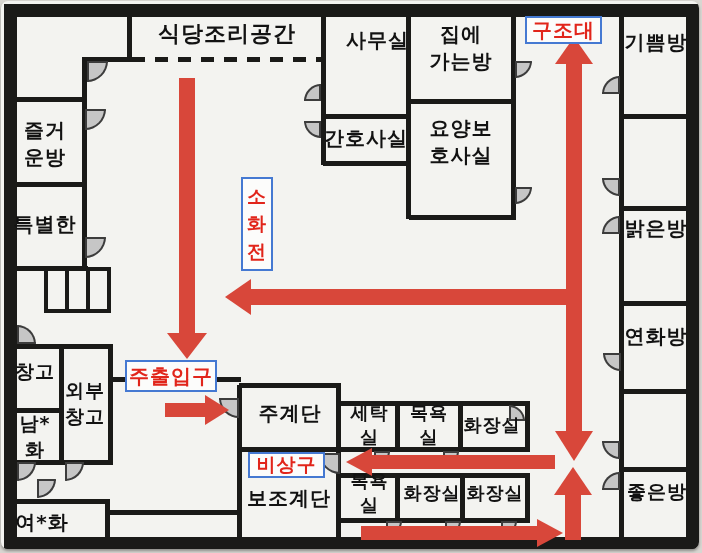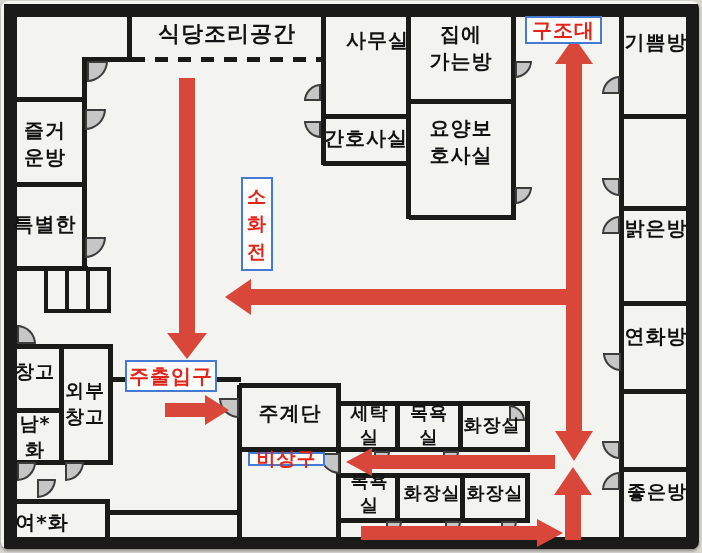--- a/index.html
+++ b/index.html
@@ -193,20 +193,23 @@
     </div>
   <div class="room fs18" style="left:400px;top:410px;width:56px;height:28px;">
       <span>목욕실</span>
     </div>
   <div class="room fs18" style="left:462px;top:410px;width:58px;height:28px;">
       <span>화장실</span>
     </div>
   <div class="room fs19" style="left:10px;top:422px;width:48px;height:28px;">
       <span>남*화</span>
     </div>
+  <div class="room fs20" style="left:242px;top:482px;width:92px;height:30px;">
+      <span>보조계단</span>
+    </div>
   <div class="room fs18" style="left:341px;top:478px;width:55px;height:28px;">
       <span>목욕실</span>
     </div>
   <div class="room fs18" style="left:402px;top:478px;width:58px;height:28px;">
       <span>화장실</span>
     </div>
   <div class="room fs18" style="left:465px;top:478px;width:58px;height:28px;">
       <span>화장실</span>
     </div>
   <div class="room fs19" style="left:623px;top:476px;width:66px;height:30px;">
@@ -220,17 +223,17 @@
       <span>구조대</span>
     </div>
   <div class="sign fs19" style="left:240px;top:176px;width:32px;height:94px;line-height:1.45;">
     <span>소</span>
     <span>화</span>
     <span>전</span>
   </div>
   <div class="sign fs20" style="left:124px;top:359px;width:92px;height:32px;">
       <span>주출입구</span>
     </div>
-  <div class="sign fs19" style="left:247px;top:451px;width:77px;height:14px;text-align:center;">
+  <div class="sign fs19" style="left:247px;top:451px;width:77px;height:26px;text-align:center;">
       <span>비상구</span>
     </div>
 
 </div>
 
 </body></html>

